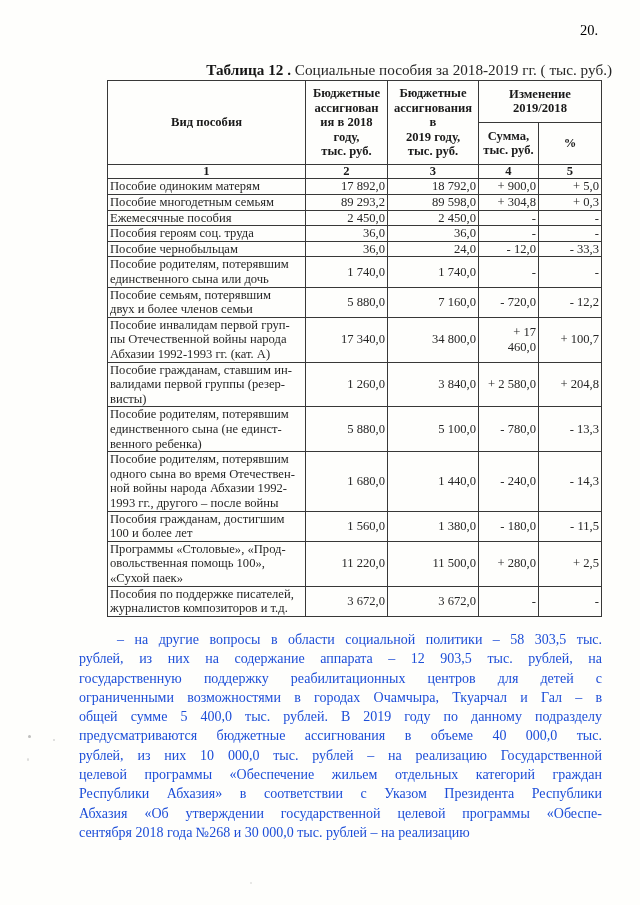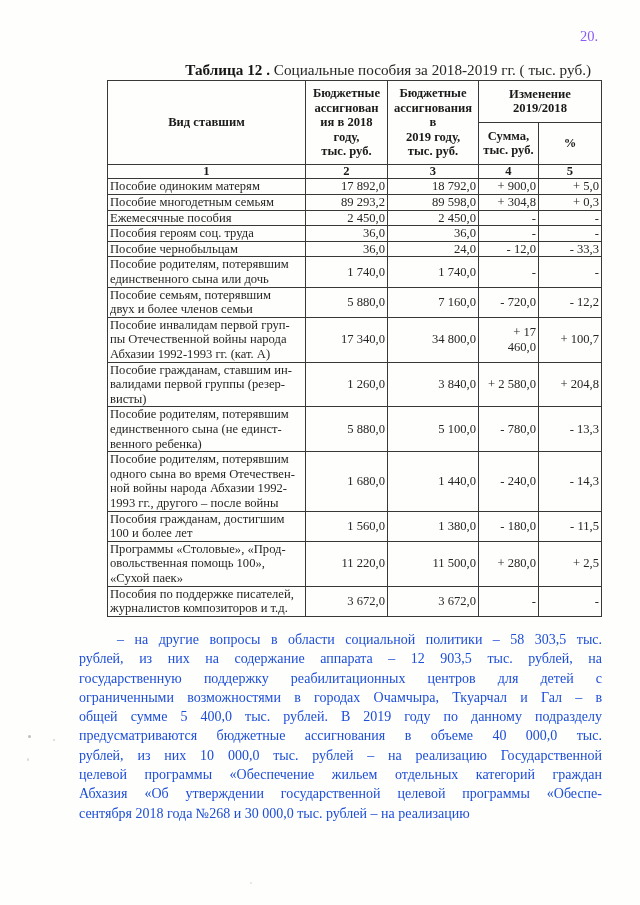--- a/index.html
+++ b/index.html
@@ -7,26 +7,26 @@
     width:640px; height:905px;
     background:#ffffff;
     font-family:"Liberation Serif","DejaVu Serif",serif;
     color:#222222;
     position:relative;
     overflow:hidden;
   }
   .page { position:absolute; inset:0; background:#fefefc; }
 
   .page-number {
-    position:absolute; top:28px; right:42px;
-    font-size:14.5px; color:#8b5cf6;
+    position:absolute; top:22px; right:42px;
+    font-size:14.5px; color:#000000;
   }
 
   .table-title {
-    position:absolute; top:61px; right:49px;
+    position:absolute; top:61px; right:28px;
     font-size:15.2px; white-space:nowrap; color:#262626;
   }
   .table-title .bold { font-weight:bold; color:#161616; }
 
   .table-wrap { position:absolute; left:107px; top:80px; width:494px; }
   table.benefits {
     border-collapse:collapse; table-layout:fixed; width:494px;
     font-size:12.6px; line-height:14.6px; color:#262626;
   }
   table.benefits th, table.benefits td {
@@ -73,21 +73,21 @@
     <table class="benefits">
       <colgroup>
         <col style="width:198px">
           <col style="width:82px">
           <col style="width:91px">
           <col style="width:60px">
           <col style="width:63px">
       </colgroup>
       <thead>
         <tr>
-          <th rowspan="2">Вид ставшим</th>
+          <th rowspan="2">Вид пособия</th>
           <th rowspan="2">Бюджетные
 ассигнован
 ия в 2018
 году,
 тыс. руб.</th>
           <th rowspan="2">Бюджетные
 ассигнования в
 2019 году,
 тыс. руб.</th>
           <th colspan="2">Изменение
@@ -227,20 +227,21 @@
 
   <div class="body-text">
     <div class="pline first">– на другие вопросы в области социальной политики – 58 303,5 тыс.</div>
     <div class="pline">рублей, из них на содержание аппарата – 12 903,5 тыс. рублей, на</div>
     <div class="pline">государственную поддержку реабилитационных центров для детей с</div>
     <div class="pline">ограниченными возможностями в городах Очамчыра, Ткуарчал и Гал – в</div>
     <div class="pline">общей сумме 5 400,0 тыс. рублей. В 2019 году по данному подразделу</div>
     <div class="pline">предусматриваются бюджетные ассигнования в объеме 40 000,0 тыс.</div>
     <div class="pline">рублей, из них 10 000,0 тыс. рублей – на реализацию Государственной</div>
     <div class="pline">целевой программы «Обеспечение жильем отдельных категорий граждан</div>
+    <div class="pline">Республики Абхазия» в соответствии с Указом Президента Республики</div>
     <div class="pline">Абхазия «Об утверждении государственной целевой программы «Обеспе-</div>
     <div class="pline last">сентября 2018 года №268 и 30 000,0 тыс. рублей – на реализацию</div>
   </div>
 
   <div class="speck s1"></div>
   <div class="speck s2"></div>
   <div class="speck s3"></div>
   <div class="speck s4"></div>
 
 </div>

